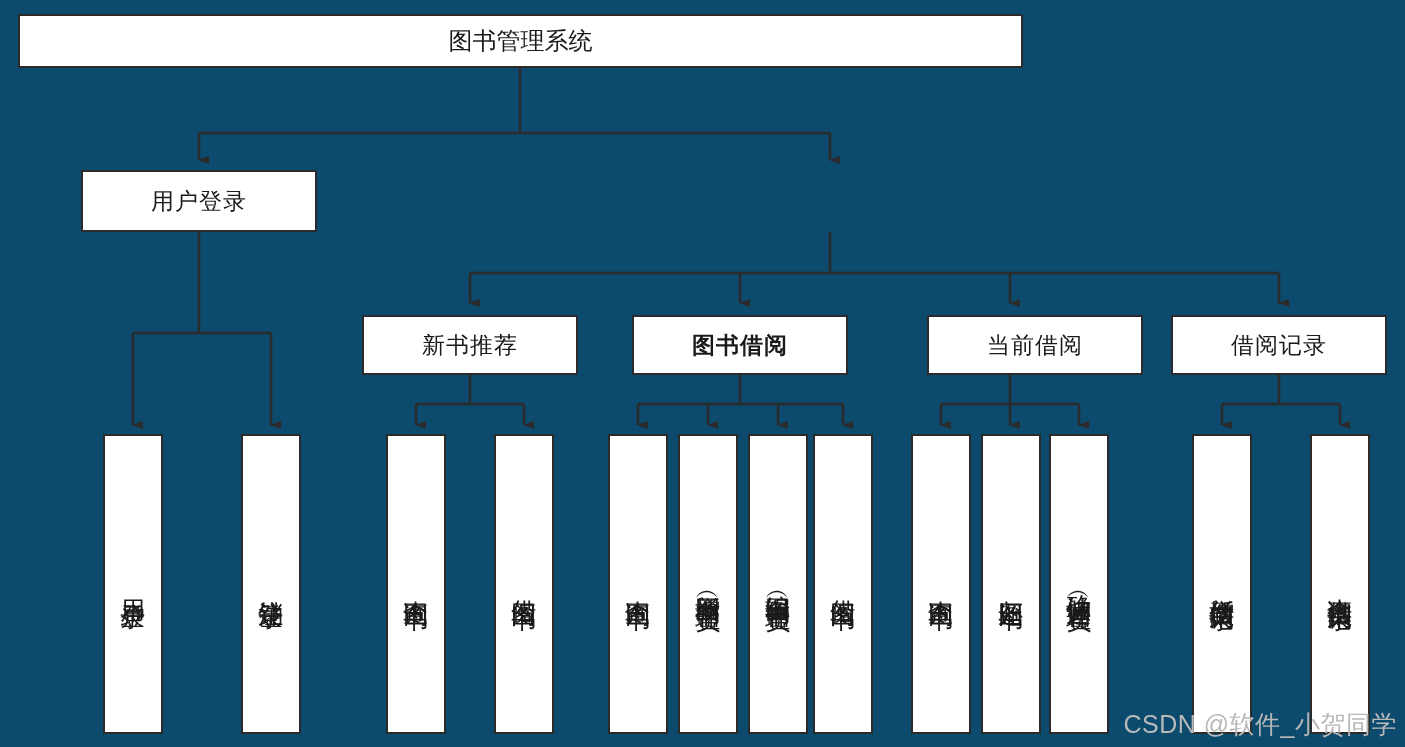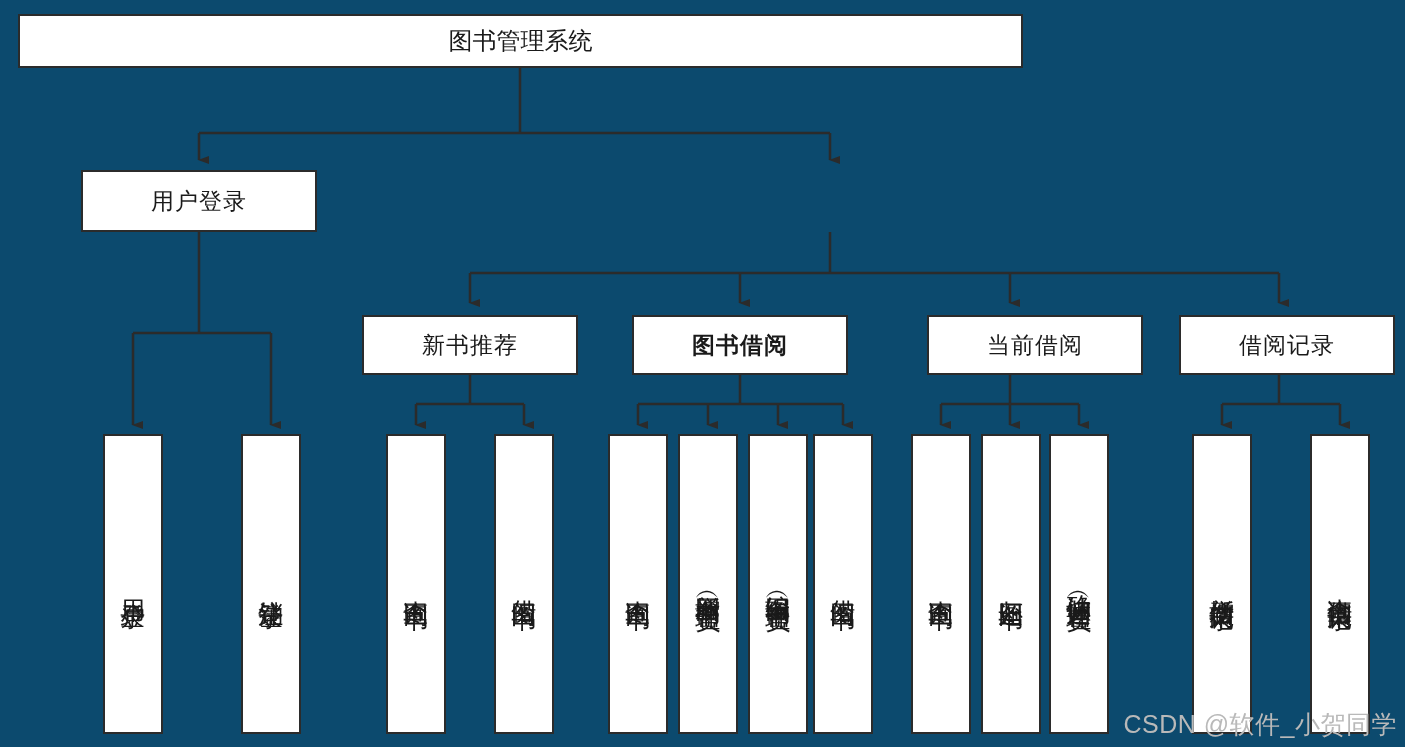--- a/index.html
+++ b/index.html
@@ -130,21 +130,21 @@
 
   <div class="node h" style="left:362px; top:315px; width:216px; height:60px;">
     <span>新书推荐</span>
   </div>
   <div class="node h" style="left:632px; top:315px; width:216px; height:60px;font-weight:bold;">
     <span>图书借阅</span>
   </div>
   <div class="node h" style="left:902px; top:315px; width:216px; height:60px;margin-left:25px;">
     <span>当前借阅</span>
   </div>
-  <div class="node h" style="left:1171px; top:315px; width:216px; height:60px;margin-left:8px;">
+  <div class="node h" style="left:1171px; top:315px; width:216px; height:60px;">
     <span>借阅记录</span>
   </div>
 
   <div class="node v" style="left:103px; top:434px; width:60px; height:300px;">
     <span class="vlabel">用户登录</span>
   </div>
   <div class="node v" style="left:241px; top:434px; width:60px; height:300px;">
     <span class="vlabel">注销登录</span>
   </div>
 

